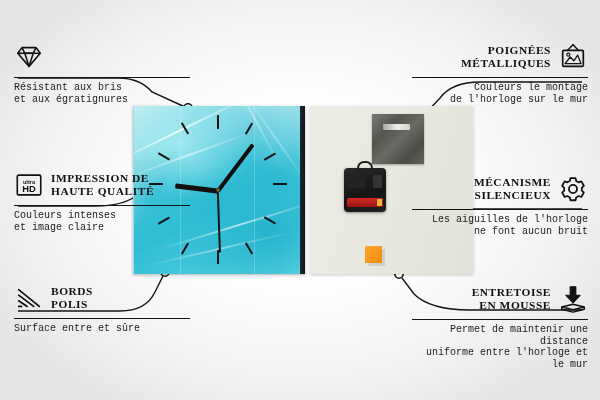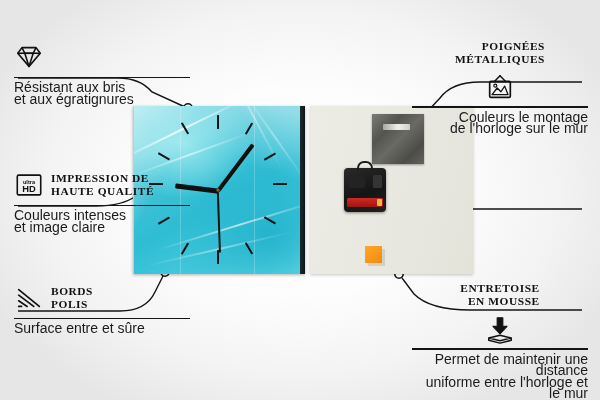--- a/index.html
+++ b/index.html
@@ -23,41 +23,41 @@
   
   .feature { position: absolute; width: 176px; }
   .feature.left  { left: 14px;  text-align: left; }
   .feature.right { right: 12px; text-align: right; }
 
   .f-head {
     display: flex; align-items: center; gap: 7px;
     min-height: 34px;
   }
   .feature.left  .f-head { justify-content: flex-start; }
-  .feature.right .f-head { justify-content: flex-end; flex-direction: column; }
+  .feature.right .f-head { justify-content: flex-end; flex-direction: row; }
 
   .f-title {
     font-family: "Liberation Serif", serif;
     font-weight: bold;
     font-size: 11.4px;
     line-height: 13.2px;
     letter-spacing: 0.55px;
     color: #111111;
     text-transform: uppercase;
     white-space: pre-line;
   }
   .feature.right .f-title { text-align: right; }
 
   .f-rule {
     height: 1.25px; background: #141414;
     margin-top: 3px; margin-bottom: 4px;
   }
   .f-sub {
-    font-family: Liberation Sans, sans-serif;
-    font-size: 14px;
+    font-family: Liberation Mono, monospace;
+    font-size: 10px;
     line-height: 11.6px;
     color: #1b1b1b;
     white-space: pre-line;
   }
 
   .f-icon { flex: 0 0 auto; width: 30px; height: 30px; display: block; }
 
   
   #product { position: absolute; left: 133px; top: 106px; width: 340px; height: 170px; }
 
@@ -285,20 +285,35 @@
         <rect x="5" y="9" width="22" height="17" rx="1.2" fill="none" stroke="#111" stroke-width="1.8"></rect>
         <path d="M7.5 23 L13 16 L17 20 L21 14 L24.5 23 Z" fill="none" stroke="#111" stroke-width="1.4" stroke-linejoin="round"></path>
         <circle cx="11" cy="13.5" r="1.6" fill="none" stroke="#111" stroke-width="1.3"></circle>
       </svg>
     </div>
     <div class="f-rule"></div>
     <div class="f-sub">Couleurs le montage
 de l'horloge sur le mur</div>
   </div>
 
+  <div class="feature right" style="top:172px;">
+    <div class="f-head">
+      <div class="f-title">MÉCANISME
+SILENCIEUX</div>
+      <svg class="f-icon" viewBox="0 0 32 32">
+        <g fill="none" stroke="#111" stroke-width="1.9" stroke-linejoin="round" stroke-linecap="round">
+          <path d="M13.3 4.4 h5.4 l.7 3.0 2.6 1.5 2.9-1.0 2.7 4.7 -2.2 2.1 0 3.0 2.2 2.1 -2.7 4.7 -2.9-1.0 -2.6 1.5 -.7 3.0 h-5.4 l-.7-3.0 -2.6-1.5 -2.9 1.0 -2.7-4.7 2.2-2.1 0-3.0 -2.2-2.1 2.7-4.7 2.9 1.0 2.6-1.5 Z"></path>
+          <circle cx="16" cy="16" r="4.3"></circle>
+        </g>
+      </svg>
+    </div>
+    <div class="f-rule"></div>
+    <div class="f-sub">Les aiguilles de l'horloge
+ne font aucun bruit</div>
+  </div>
 
   <div class="feature right" style="top:282px;">
     <div class="f-head">
       <div class="f-title">ENTRETOISE
 EN MOUSSE</div>
       <svg class="f-icon" viewBox="0 0 32 32">
         <path d="M13 3 h6 v9 h4.5 L16 20 L8.5 12 H13 Z" fill="#111" stroke="#111" stroke-width="1.2" stroke-linejoin="round"></path>
         <path d="M16 21.5 L28 24.5 L16 27.5 L4 24.5 Z" fill="none" stroke="#111" stroke-width="1.6" stroke-linejoin="round"></path>
         <path d="M4 24.5 v2.5 L16 30 l12-3 v-2.5" fill="none" stroke="#111" stroke-width="1.6" stroke-linejoin="round"></path>
       </svg>

